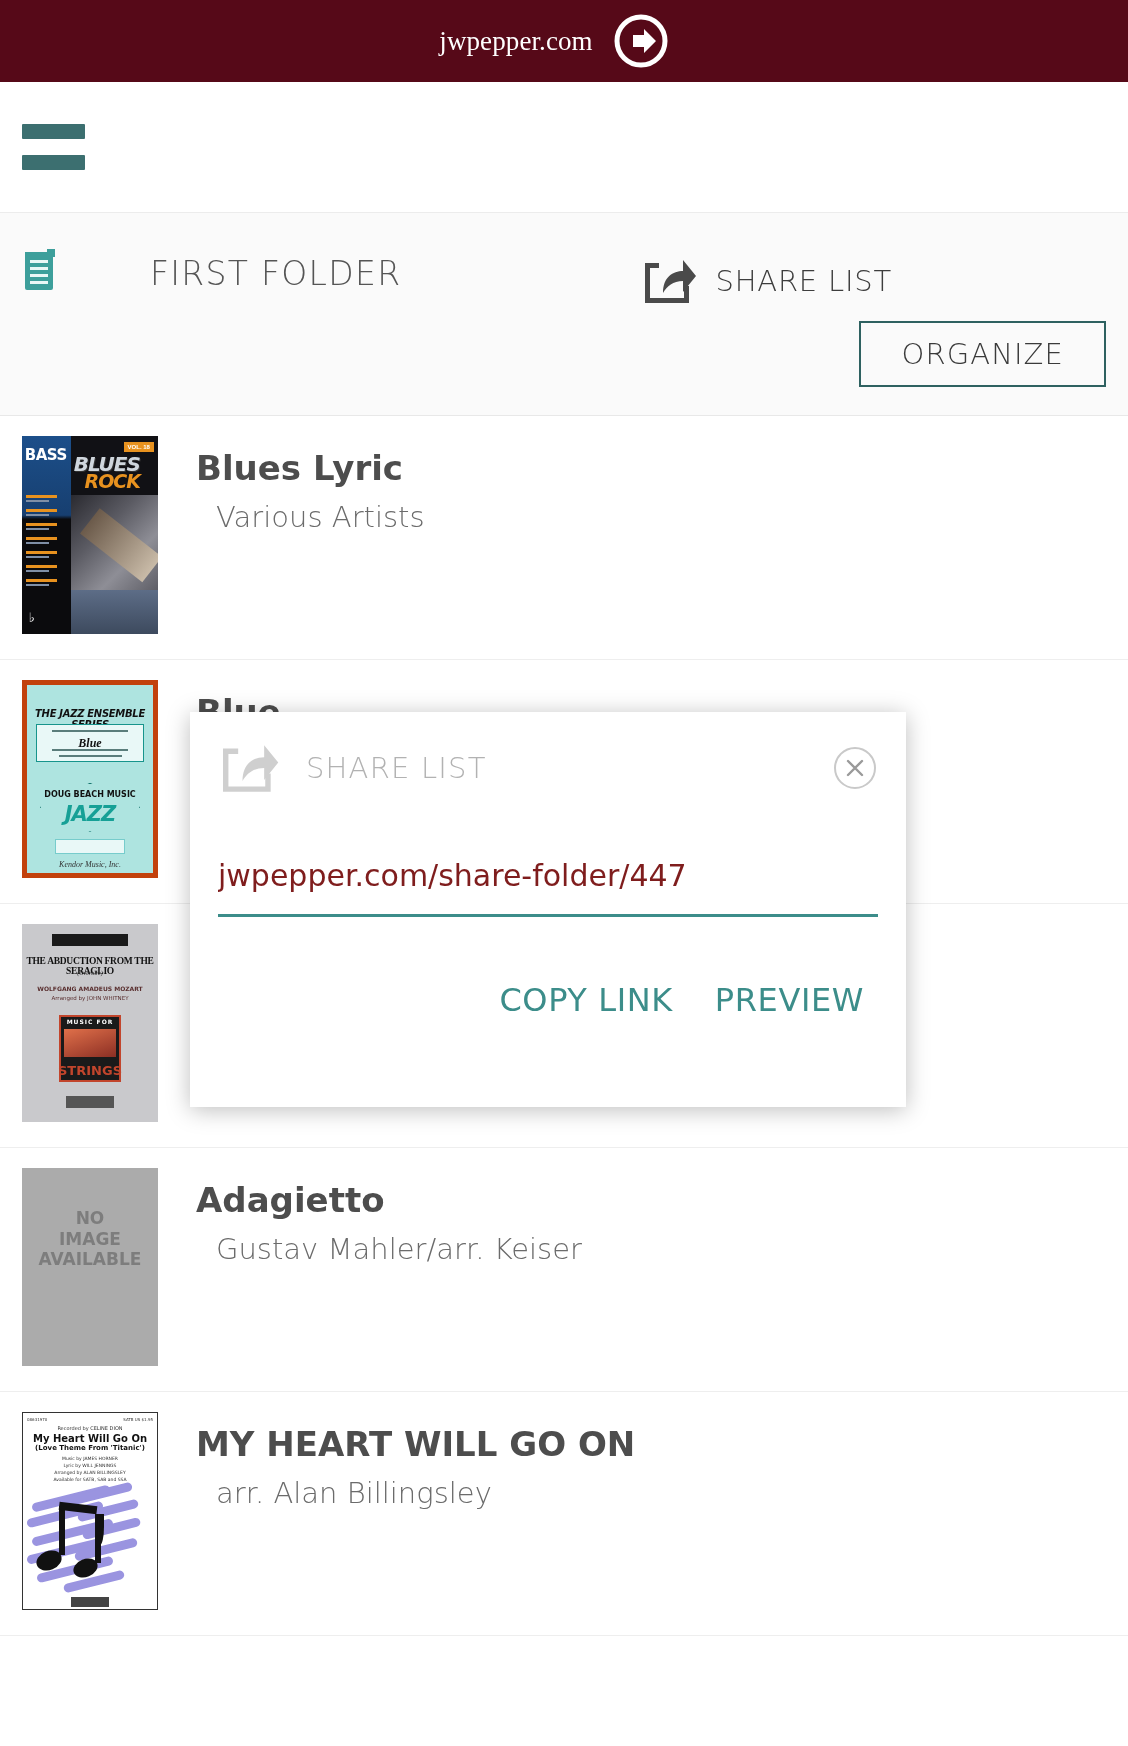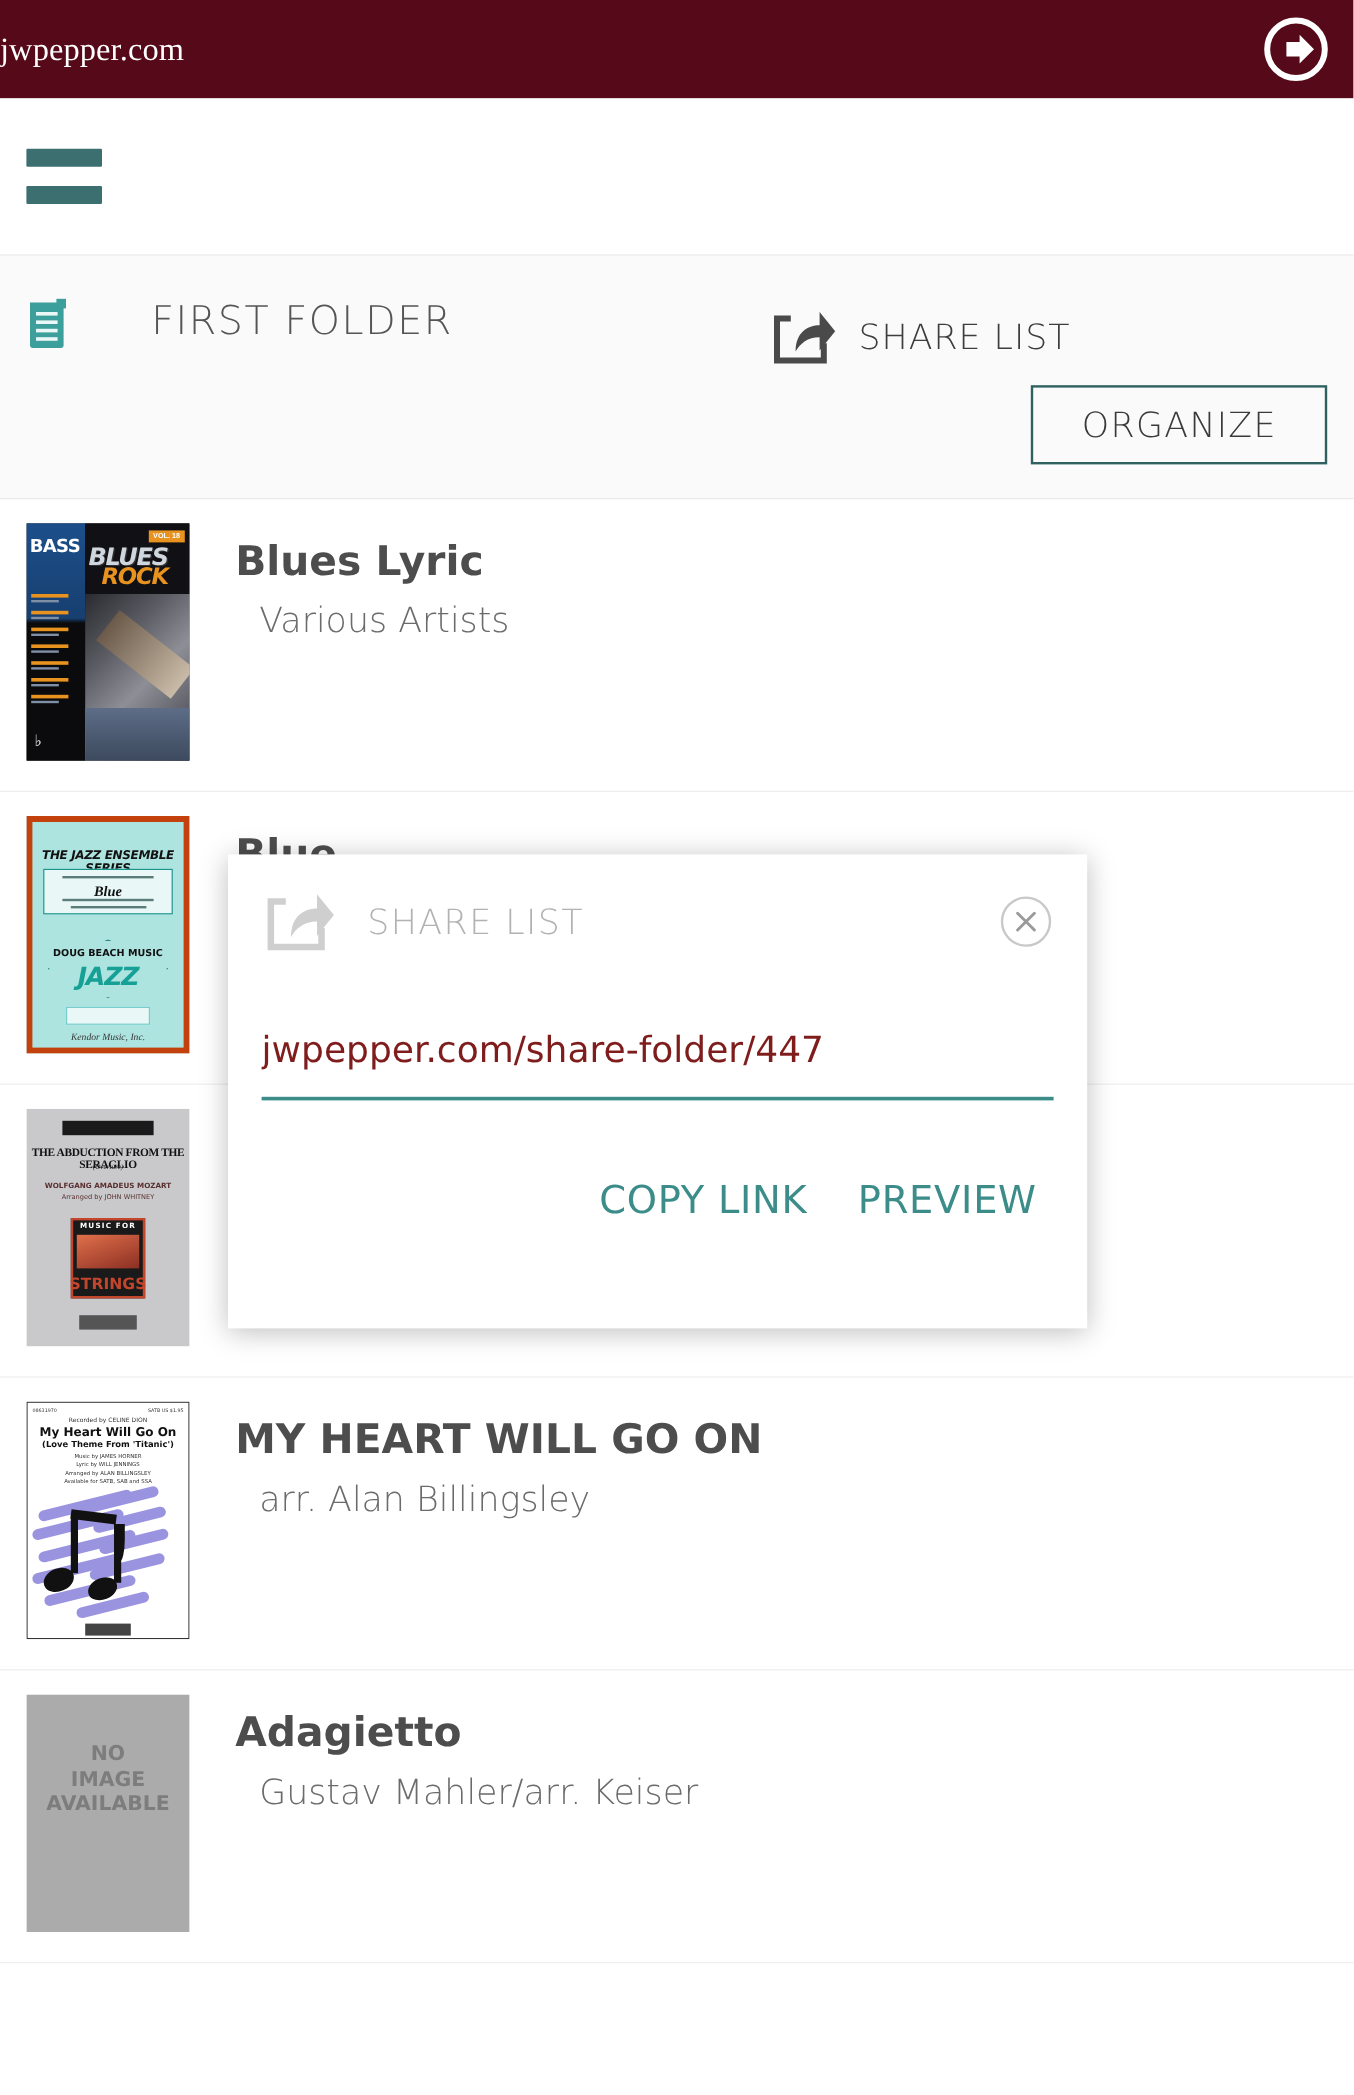--- a/index.html
+++ b/index.html
@@ -12,21 +12,21 @@
     overflow: hidden;
   }
   .page { position: relative; width: 1128px; height: 1746px; background:#fff; }
 
   
   .topbar {
     height: 82px;
     background: #560918;
     display: flex;
     align-items: center;
-    justify-content: space-between;
+    justify-content: center;
     padding-right: 20px;
   }
   .topbar-link {
     color: #ffffff;
     font-size: 27px;
     letter-spacing: 0.1px;
     font-family: "Liberation Serif", serif;
     font-weight: 400;
     margin-right: 20px;
     cursor: pointer;
@@ -55,21 +55,21 @@
 
   
   .folder-bar {
     background: #fafafa;
     border-top: 1px solid #ececec;
     border-bottom: 1px solid #e8e8e8;
     padding: 34px 22px 28px 22px;
     position: relative;
   }
   .folder-row {
-    display:flex; align-items:flex-start;
+    display:flex; align-items:flex-end;gap:24px;
   }
   .folder-icon { width: 42px; height: 46px; flex:none; }
   .folder-name {
     font-size: 33px;
     color: #555555;
     font-weight: 300;
     letter-spacing: 1.3px;
     margin-left: 62px;
     font-family: "DejaVu Sans", sans-serif;
   }
@@ -478,20 +478,38 @@
             <div class="mflabel">MUSIC FOR</div>
             <div class="mfart"></div>
             <div class="strings">STRINGS</div>
             <div class="hlbot"></div>
           </div>
         </div>
       </div>
       <div class="item-text">
         <div class="item-title">The Abduction from the Seraglio</div>
         <div class="item-artist">Wolfgang Amadeus Mozart</div>
+      </div>
+    </div>
+
+    <div class="list-item">
+      <div class="thumb">
+        <div class="thumb-inner" style="height:198px">
+          <div class="cover cv-noimg">
+            <span>
+              <span>NO</span><br>
+              <span>IMAGE</span><br>
+              <span>AVAILABLE</span>
+            </span>
+          </div>
+        </div>
+      </div>
+      <div class="item-text">
+        <div class="item-title">Adagietto</div>
+        <div class="item-artist">Gustav Mahler/arr. Keiser</div>
       </div>
     </div>
 
     <div class="list-item">
       <div class="thumb">
         <div class="thumb-inner">
           <div class="cover cv-mh">
             <div class="hdr">
               <span>08631970</span>
               <span>SATB  US $1.95</span>
@@ -530,38 +548,20 @@
             <div class="hlend"></div>
           </div>
         </div>
       </div>
       <div class="item-text">
         <div class="item-title">MY HEART WILL GO ON</div>
         <div class="item-artist">arr. Alan Billingsley</div>
       </div>
     </div>
 
-    <div class="list-item">
-      <div class="thumb">
-        <div class="thumb-inner" style="height:198px">
-          <div class="cover cv-noimg">
-            <span>
-              <span>NO</span><br>
-              <span>IMAGE</span><br>
-              <span>AVAILABLE</span>
-            </span>
-          </div>
-        </div>
-      </div>
-      <div class="item-text">
-        <div class="item-title">Adagietto</div>
-        <div class="item-artist">Gustav Mahler/arr. Keiser</div>
-      </div>
-    </div>
-
   </div>
 
   <div class="modal-overlay">
     <div class="modal">
       <div class="modal-head">
         <svg class="modal-share-icon" viewBox="0 0 56 48">
           <path d="M4 6 h14 v5 h-9 v30 h34 v-12 h5 v17 h-44 z" fill="#cfcfcf"></path>
           <path d="M22 36 c0 -16 10 -22 20 -22 v-11 l13 16 -13 16 v-11 c-10 0 -16 5 -20 12 z" fill="#cfcfcf"></path>
         </svg>
         <div class="modal-title">SHARE LIST</div>

